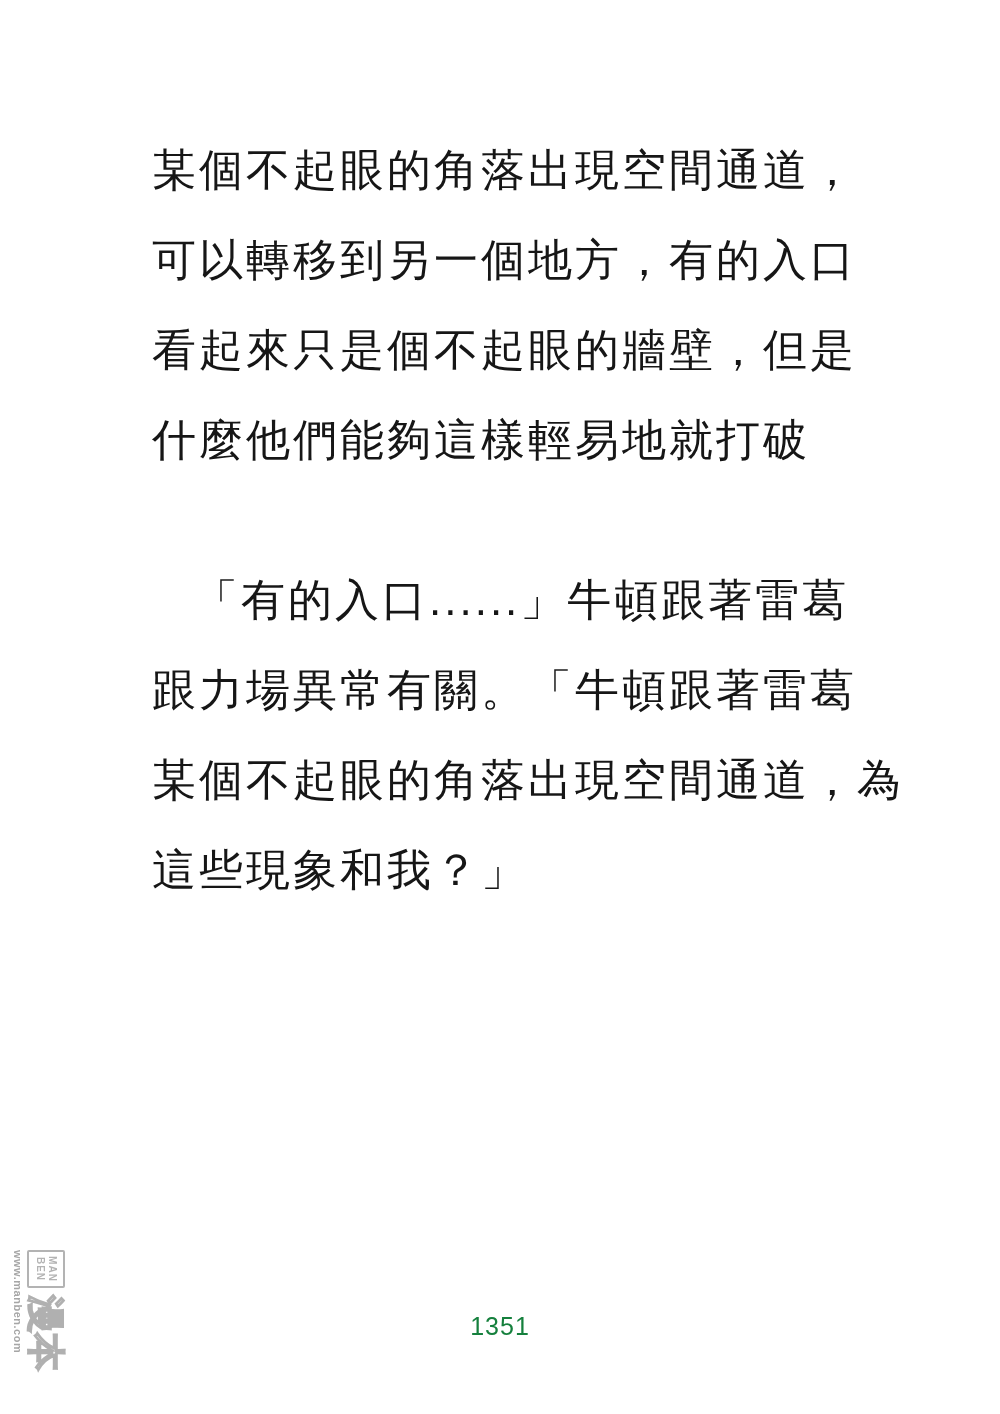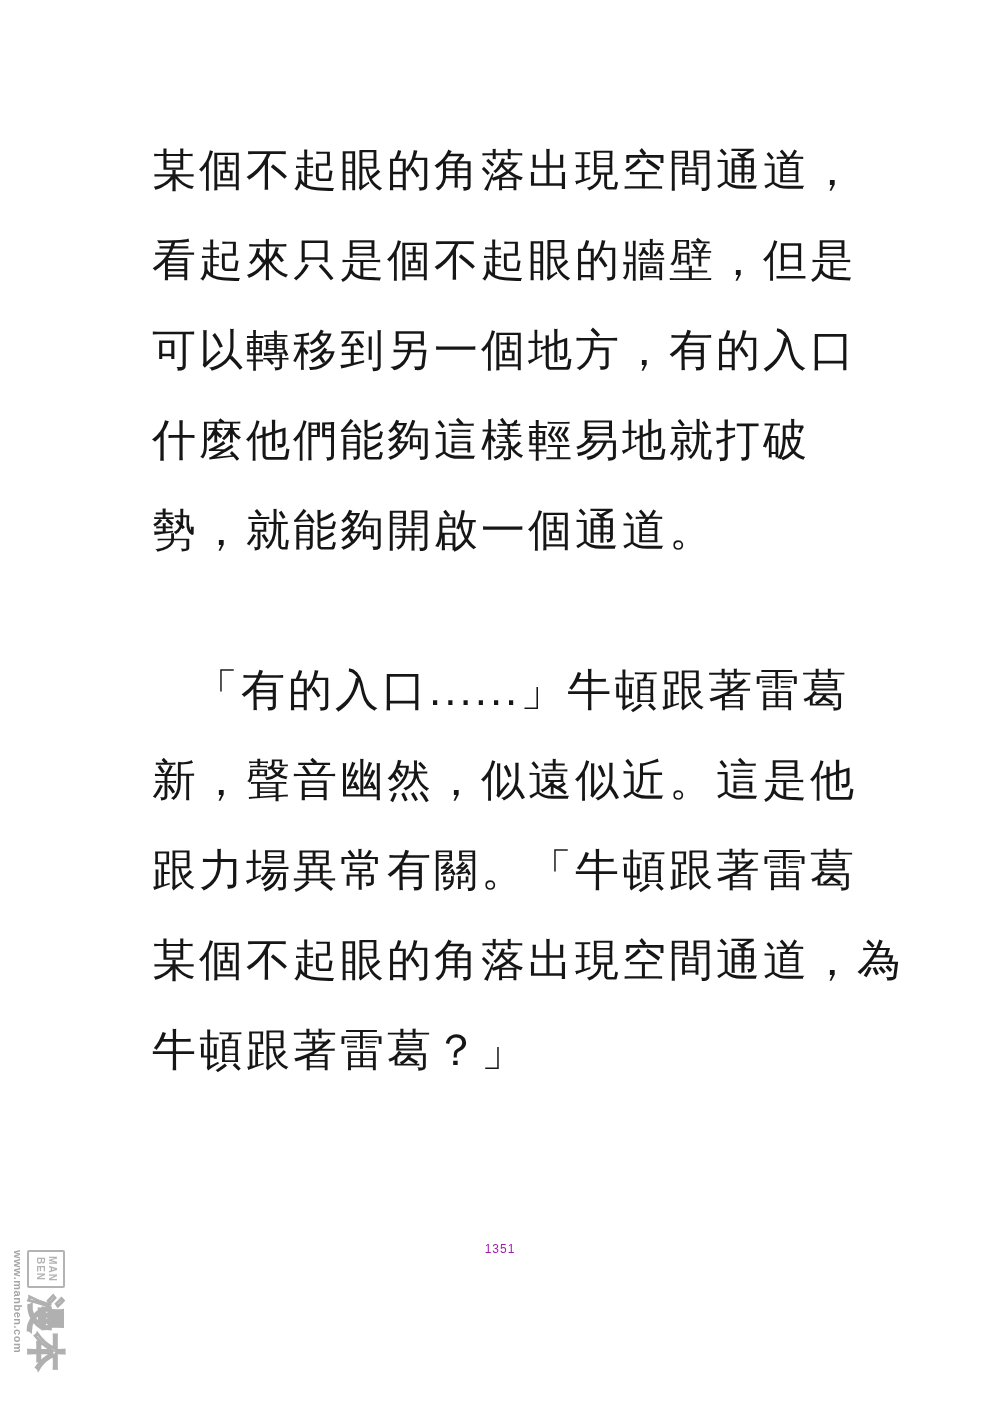--- a/index.html
+++ b/index.html
@@ -27,26 +27,26 @@
     align-items: center;
     font-size: 44px;
     letter-spacing: 3px;
     color: #161616;
     white-space: nowrap;
     font-weight: 400;
   }
   .para.indent .line:first-child { padding-left: 42px; }
   .page-number {
     position: absolute;
-    top: 1242px;
+    top: 1312px;
     left: 0;
     width: 100%;
     text-align: center;
-    font-size: 12px;
-    color: #a21caf;
+    font-size: 25px;
+    color: #15803d;
     letter-spacing: 1px;
   }
   
   .watermark {
     position: absolute;
     left: 12px;
     top: 1250px;
     width: 164px;
     height: 54px;
     transform: rotate(90deg);
@@ -94,32 +94,30 @@
 </style>
 </head>
 <body>
 
 <div class="page">
 
   <div class="text-block">
 
     <div class="para">
       <div class="line">某個不起眼的角落出現空間通道，</div>
+      <div class="line">可以轉移到另一個地方，有的入口</div>
       <div class="line">看起來只是個不起眼的牆壁，但是</div>
-      <div class="line">可以轉移到另一個地方，有的入口</div>
       <div class="line">什麼他們能夠這樣輕易地就打破</div>
-      <div class="line">勢，就能夠開啟一個通道。</div>
     </div>
 
     <div class="para indent">
       <div class="line">「有的入口......」牛頓跟著雷葛</div>
-      <div class="line">新，聲音幽然，似遠似近。這是他</div>
       <div class="line">跟力場異常有關。「牛頓跟著雷葛</div>
       <div class="line">某個不起眼的角落出現空間通道，為</div>
-      <div class="line">牛頓跟著雷葛？」</div>
+      <div class="line">這些現象和我？」</div>
     </div>
 
   </div>
 
   <div class="page-number">1351</div>
 
   <div class="watermark">
     <div class="wm-top">
       <div class="wm-box">
         <span>MAN</span>

